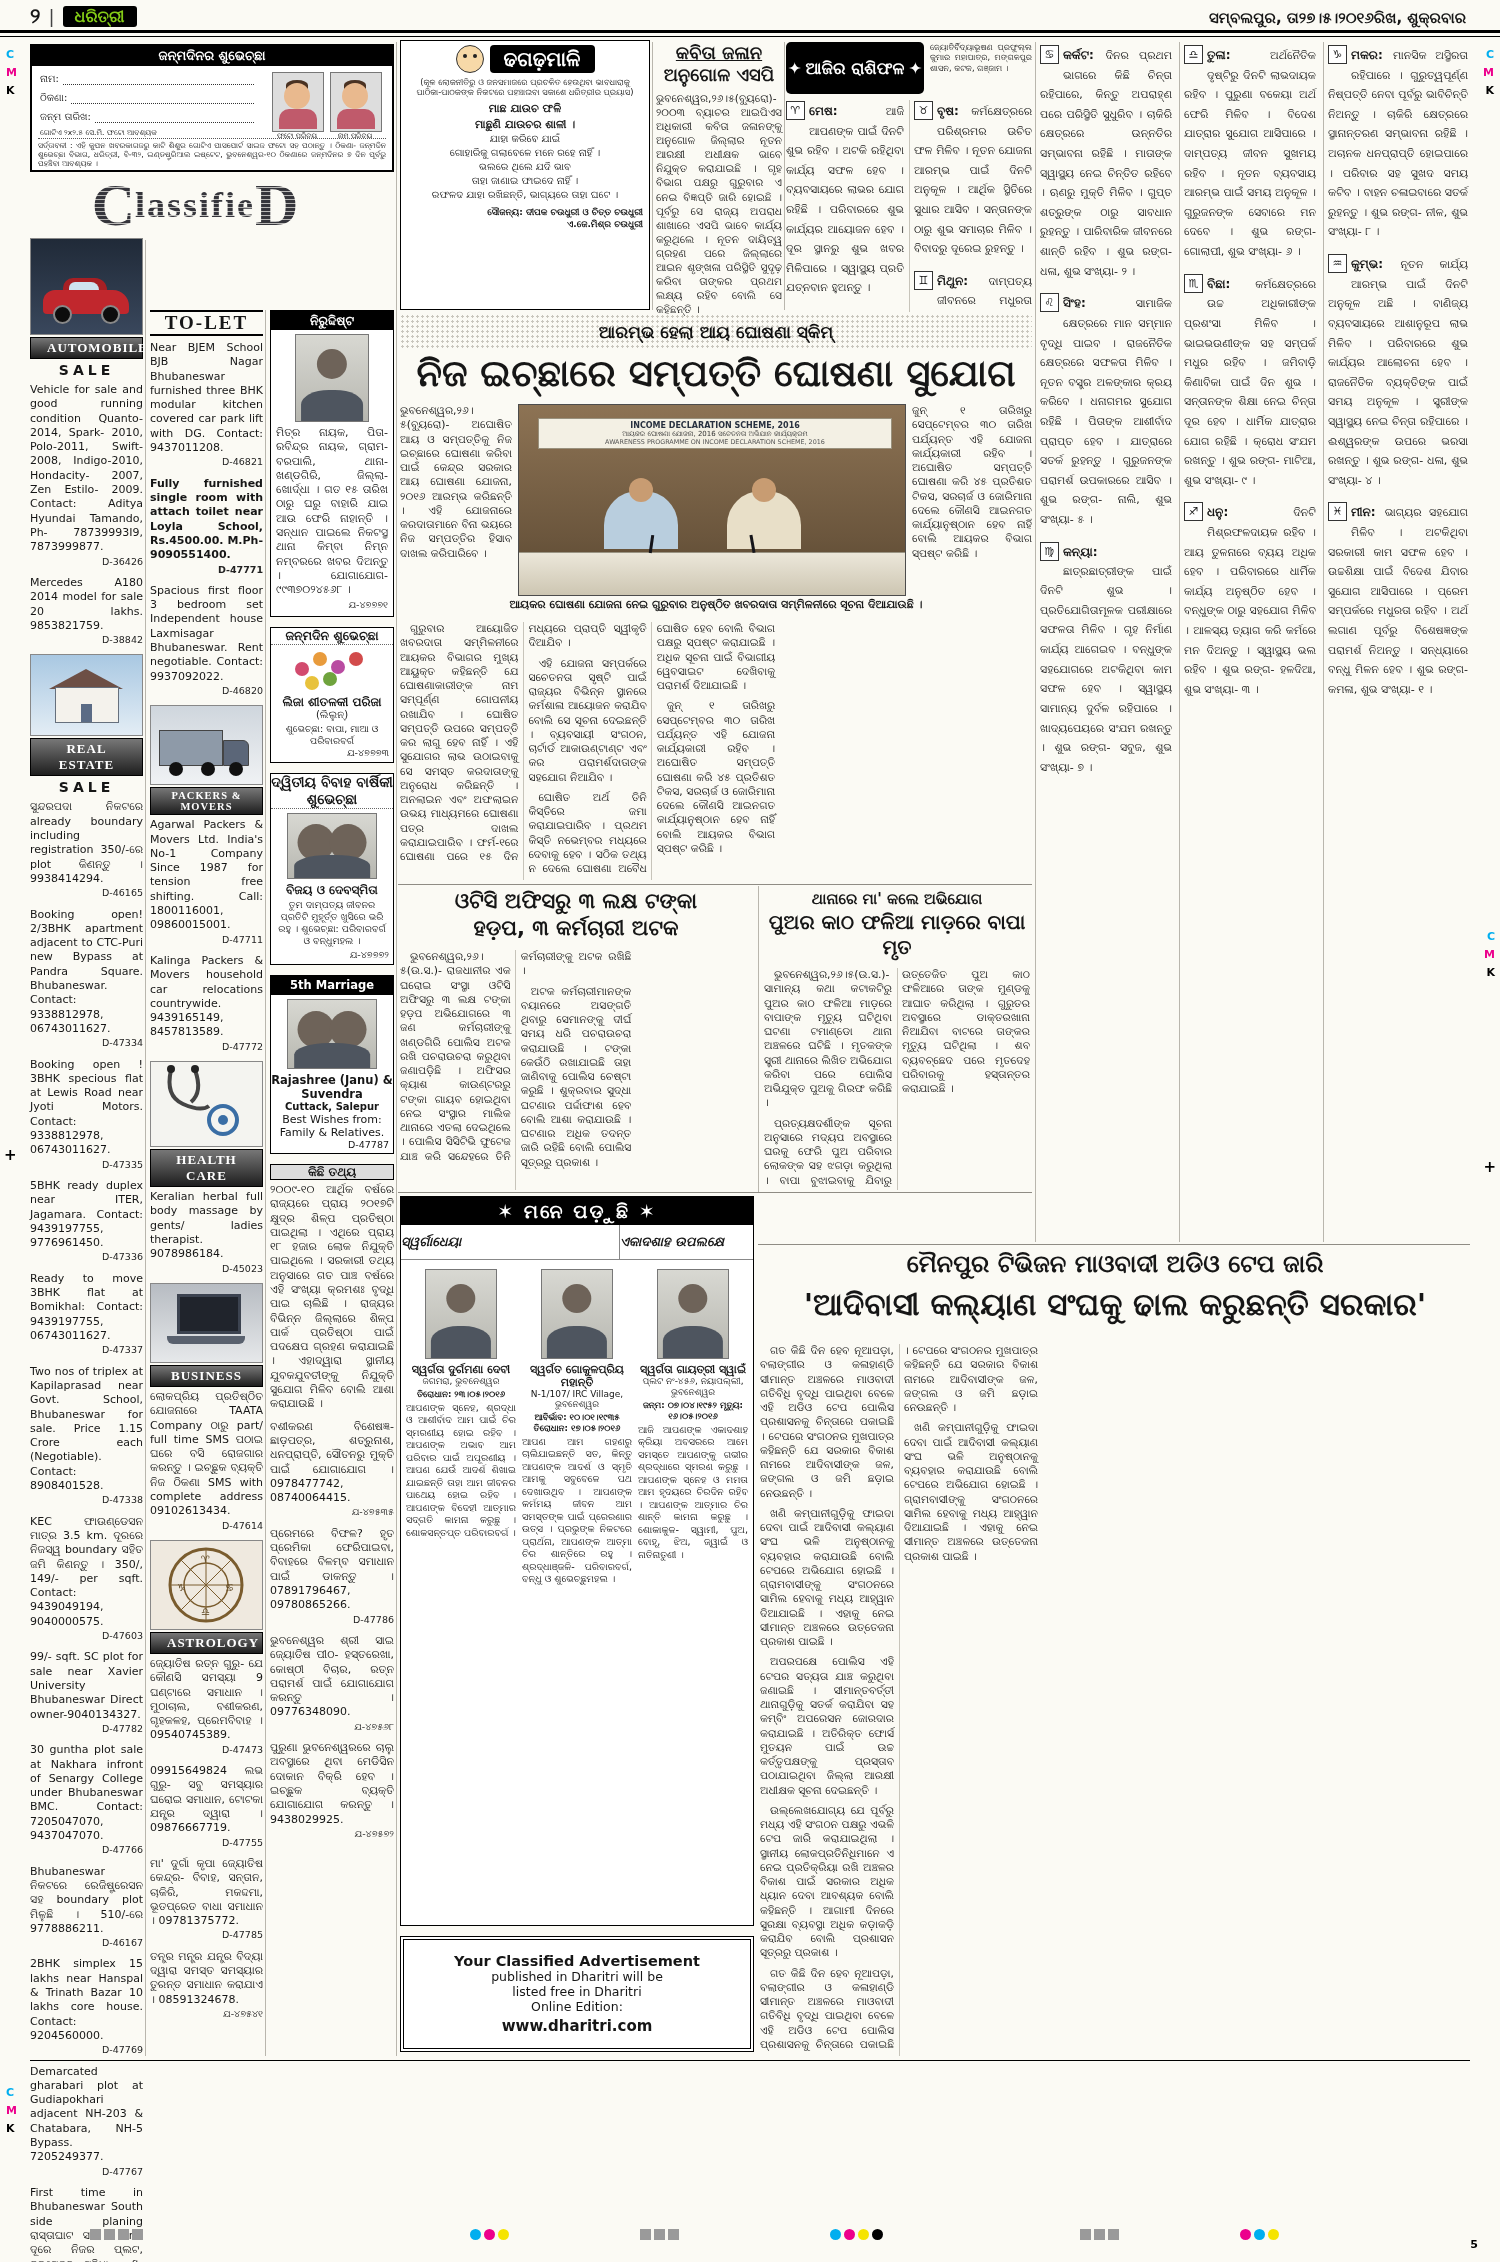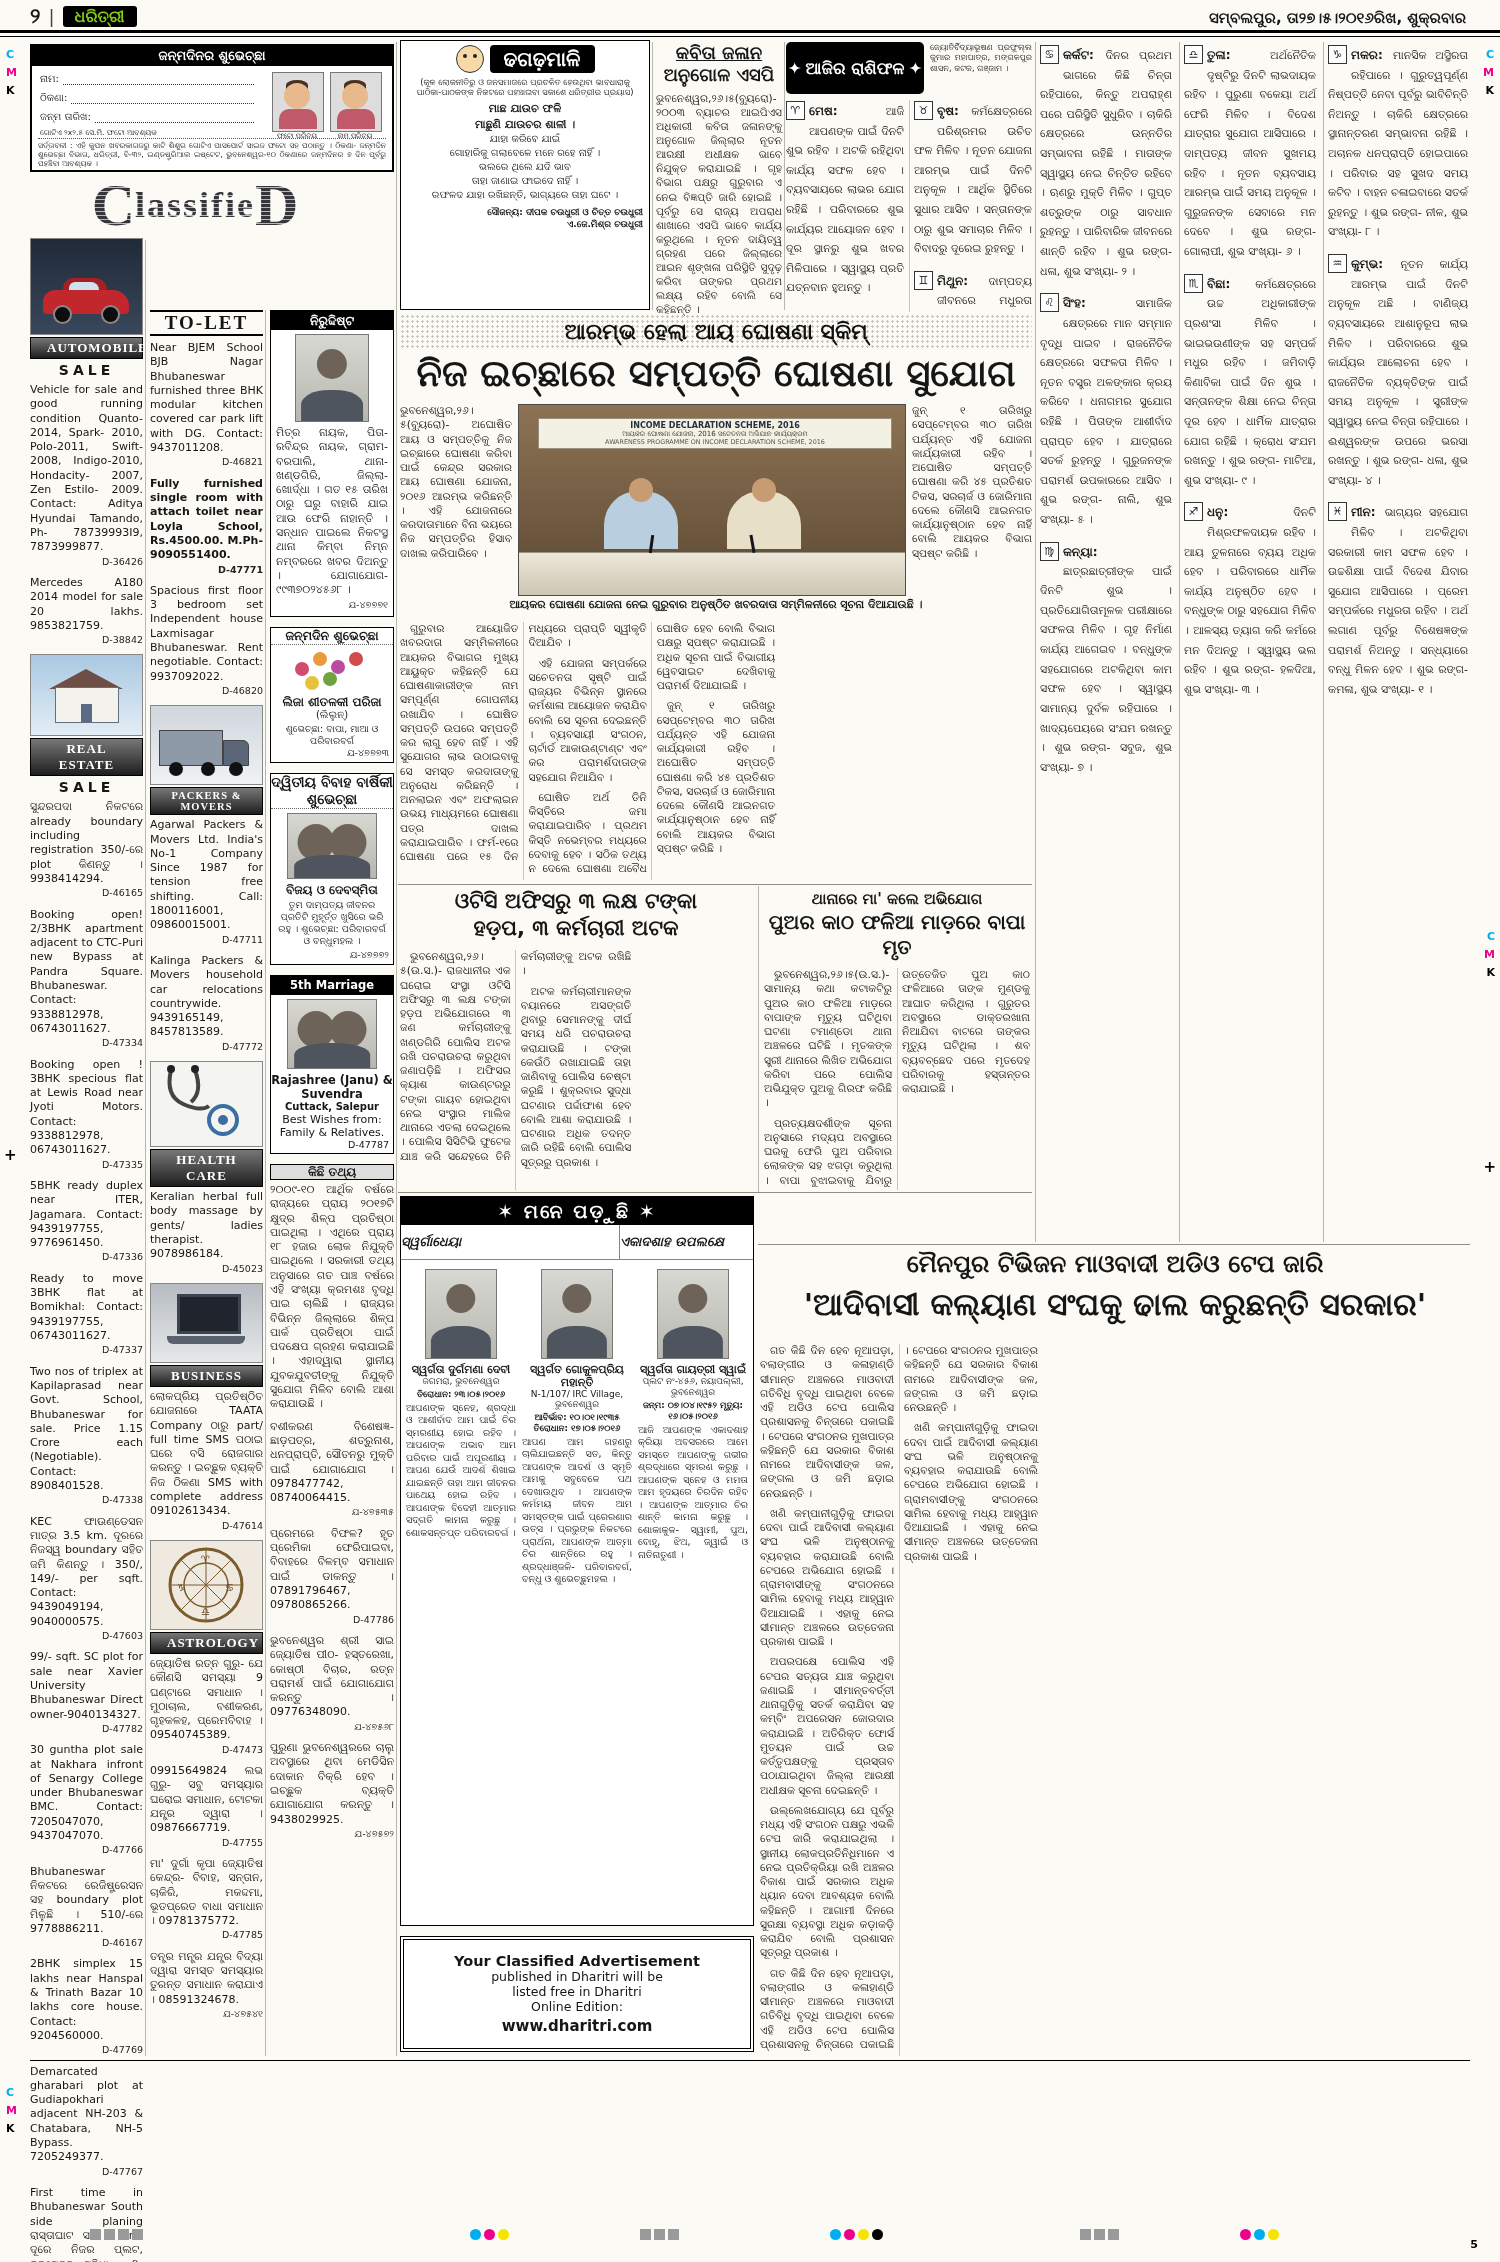--- a/index.html
+++ b/index.html
@@ -77,21 +77,21 @@
   .dhaga .ttl{display:flex;align-items:center;justify-content:center;gap:6px;}
   .dhagatitle{background:#000;color:#fff;font-weight:bold;font-size:20px;padding:2px 14px;border-radius:4px;}
   .face{width:26px;height:26px;border-radius:50%;background:#f7d9a8;border:1.5px solid #333;position:relative;}
   .face:before,.face:after{content:"";position:absolute;top:8px;width:4px;height:4px;border-radius:50%;background:#222;}
   .face:before{left:6px;} .face:after{right:6px;}
   .dhaga .sub{font-size:8.3px;text-align:center;margin:4px 2px;line-height:1.25;}
   .dhaga .ln{font-size:11px;font-weight:bold;text-align:center;margin-top:3px;}
   .dhaga .stz{font-size:10px;text-align:center;margin-top:2px;}
   .dhaga .cr{font-size:9px;text-align:right;margin-top:6px;font-weight:bold;}
   
-  .kicker{position:absolute;left:400px;top:314px;width:632px;height:36px;text-align:center;font-weight:bold;font-size:22px;
+  .kicker{position:absolute;left:400px;top:314px;width:632px;height:36px;text-align:center;font-weight:bold;font-size:17px;
      background:radial-gradient(#c9c6bd 1px,transparent 1.2px);background-size:5px 5px;color:#101010;line-height:36px;}
   .mainhead{position:absolute;left:400px;top:352px;width:632px;text-align:center;font-weight:bold;font-size:37px;}
   .sidecol{position:absolute;font-size:10.8px;line-height:1.32;text-align:justify;}
   .press{position:absolute;left:518px;top:404px;width:386px;height:190px;border:1px solid #4c4c4c;background:linear-gradient(#8d7354,#6b563d 70%,#57462f);}
   .pbanner{position:absolute;left:5%;top:7%;width:90%;background:#f3f0e4;border:1px solid #99917d;text-align:center;padding:2px 2px;}
   .pb1{font-size:8px;font-weight:bold;color:#27303f;}
   .pb2{font-size:7px;color:#333;}
   .pb3{font-size:6.4px;color:#555;}
   .pfig{position:absolute;bottom:24%;width:74px;height:58px;border-radius:34px 34px 0 0;}
   .phead2{position:absolute;width:24px;height:24px;border-radius:50%;background:#c89c72;bottom:82%;left:50%;transform:translateX(-50%);}

